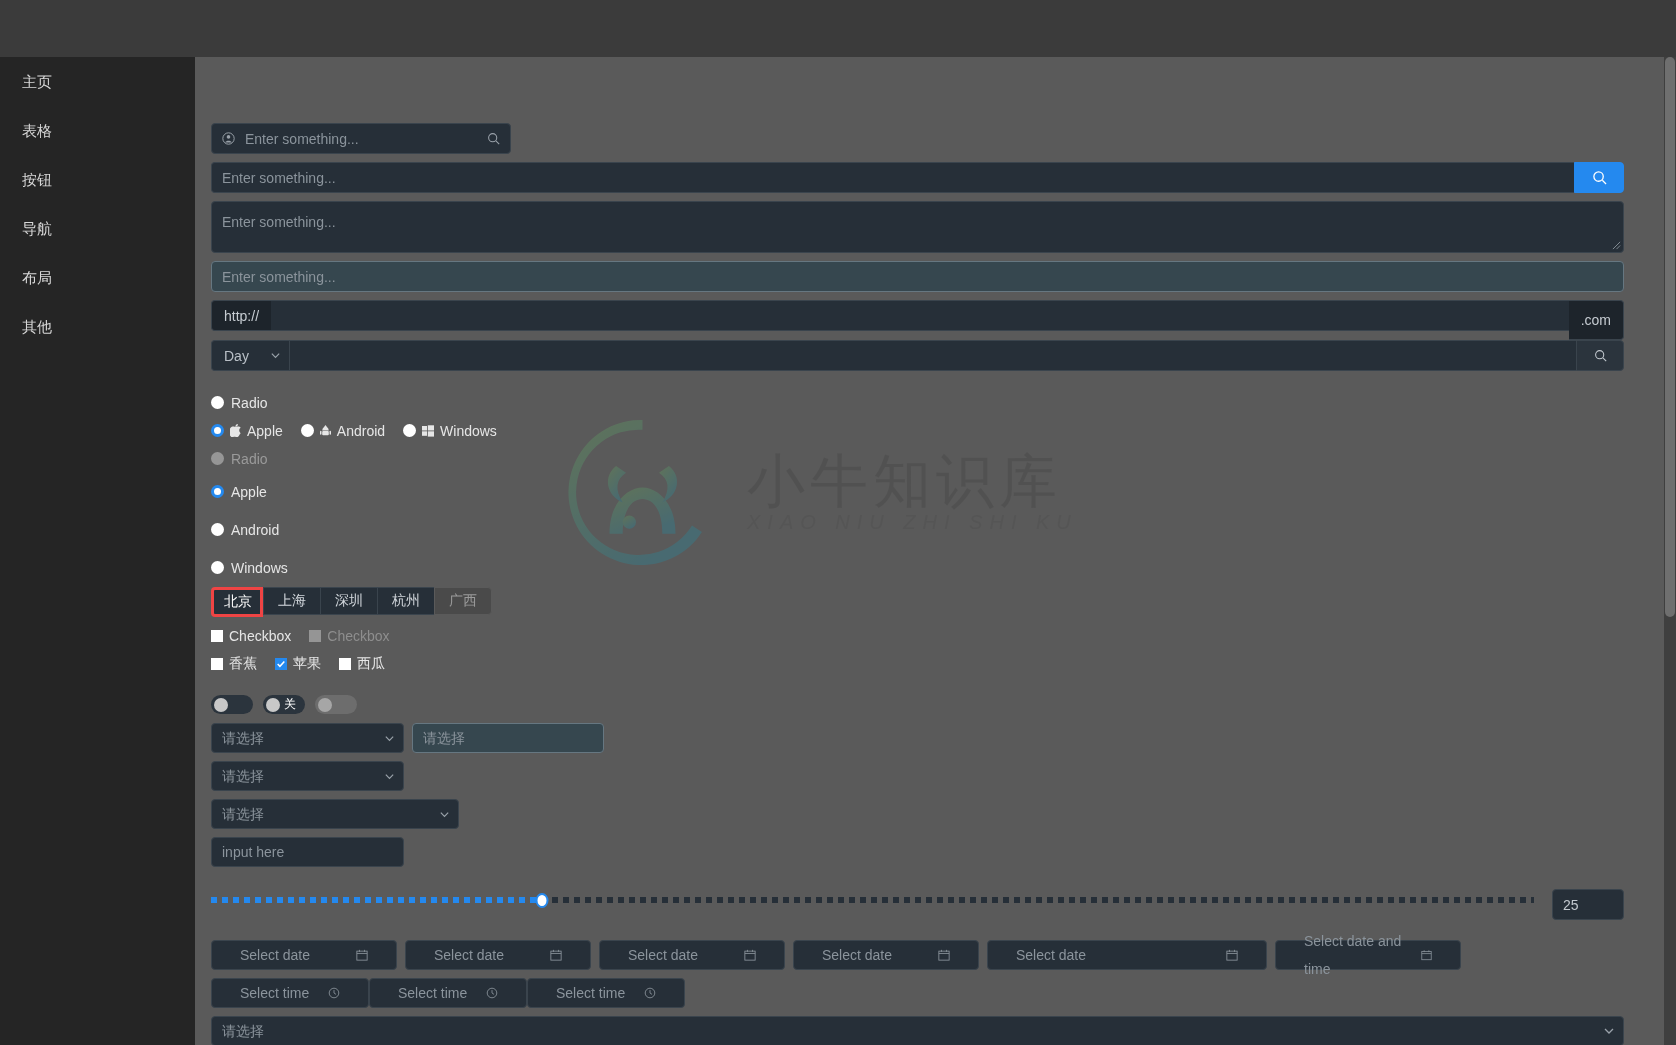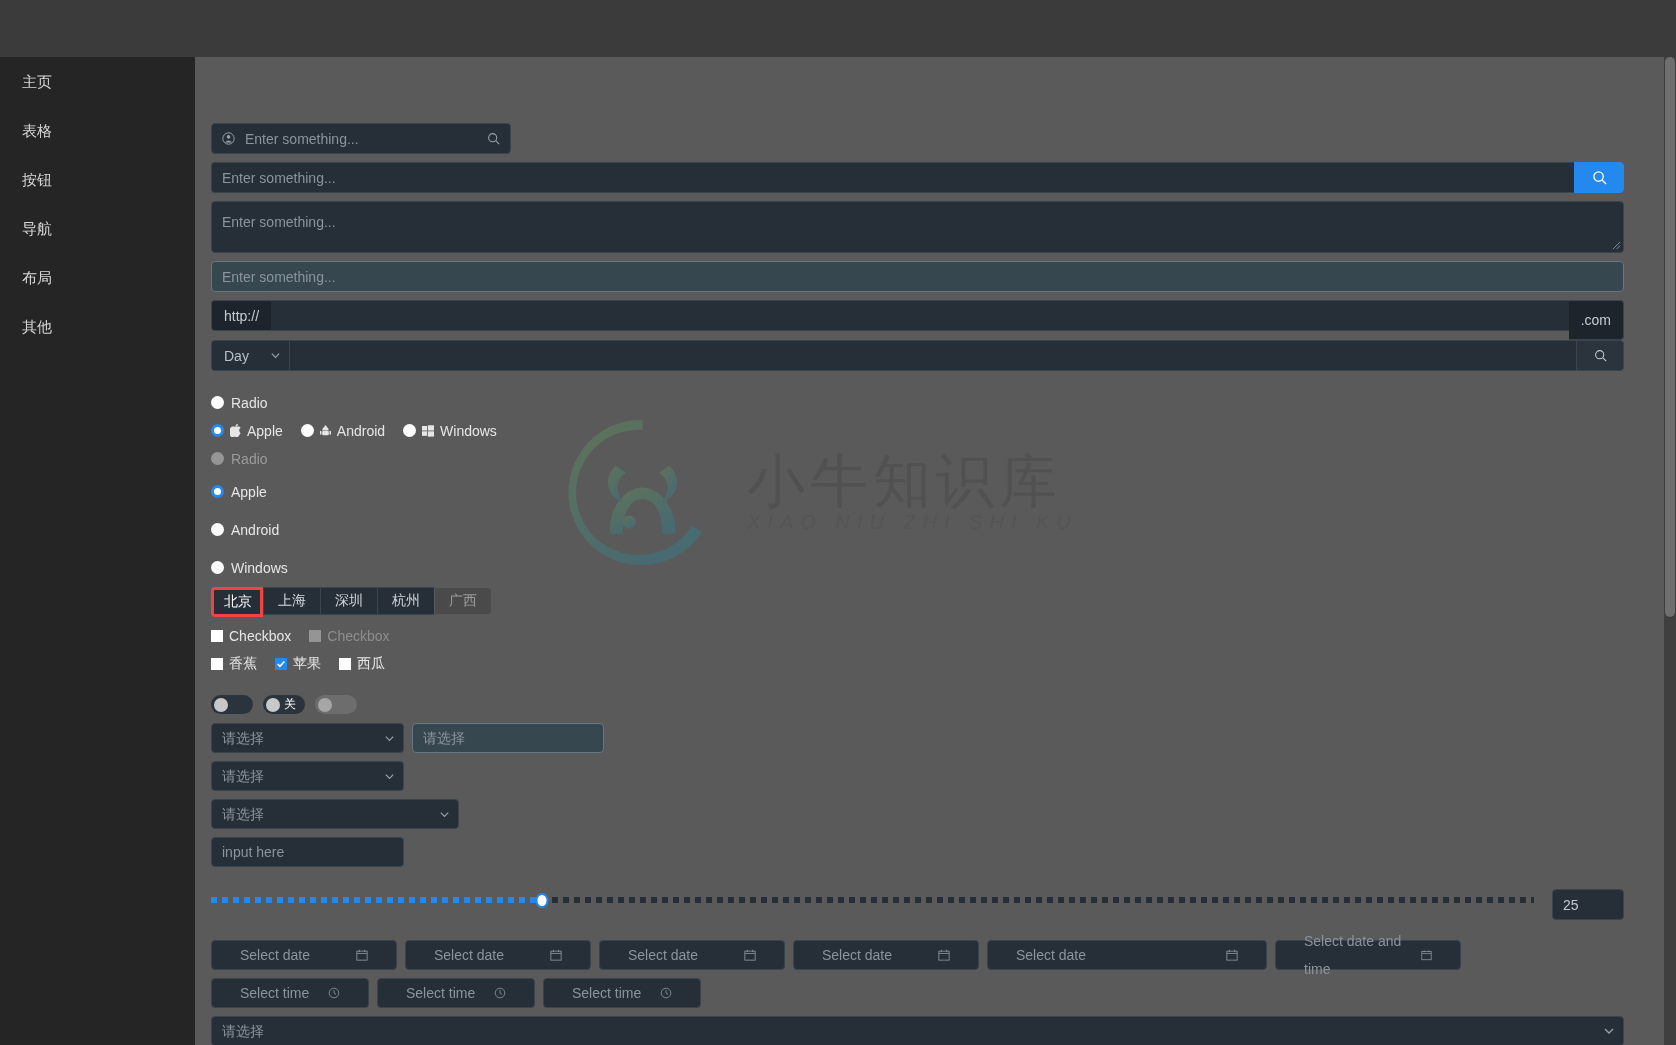--- a/index.html
+++ b/index.html
@@ -198,21 +198,21 @@
     background: #262f38; border: 1px solid #3a444d; border-radius: 4px;
     color: #c3c9cf; font-size: 14px; display: flex; align-items: center; padding: 0 10px;
   }
 
   
   .daterow { display: flex; gap: 8px; margin-top: 20px; }
   .dpick {
     height: 30px; border-radius: 4px; justify-content: space-between;
     padding: 0 28px; cursor: pointer;
   }
-  .timerow { display: flex; gap: 8px; margin-top: 8px; }
+  .timerow { display: flex; margin-top: 8px; }
 
   
   .pagescroll {
     position: absolute; right: 0; top: 57px; width: 12px; height: 988px;
     background: #3f3f3f;
   }
   .pagescroll .thumb {
     position: absolute; left: 1px; top: 0; width: 10px; height: 560px;
     background: #6f6f6f; border-radius: 5px;
   }

